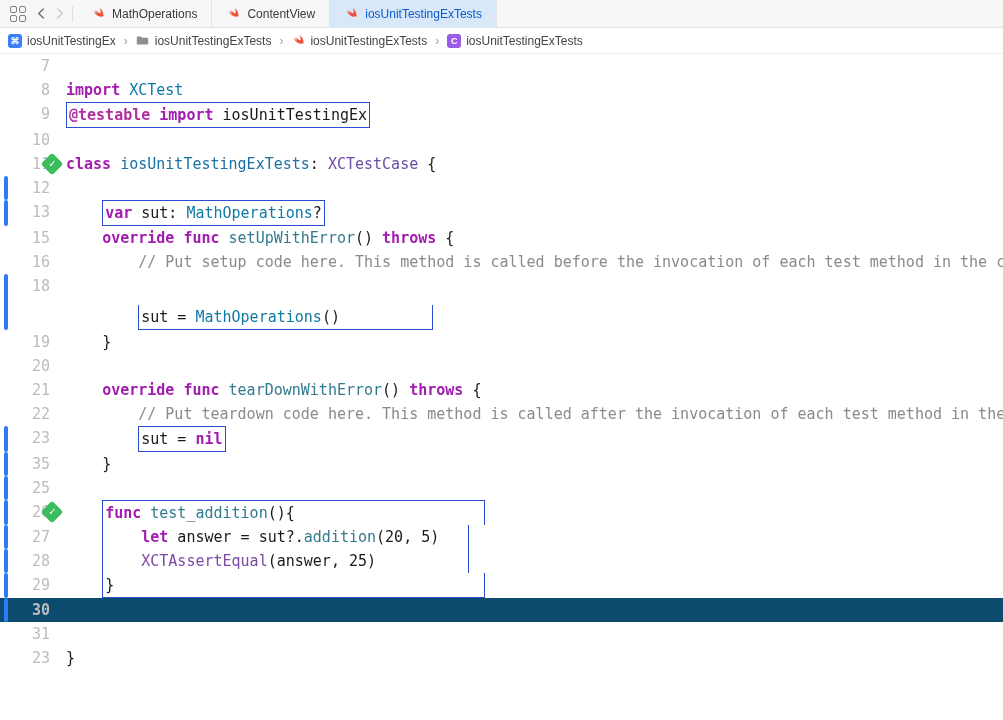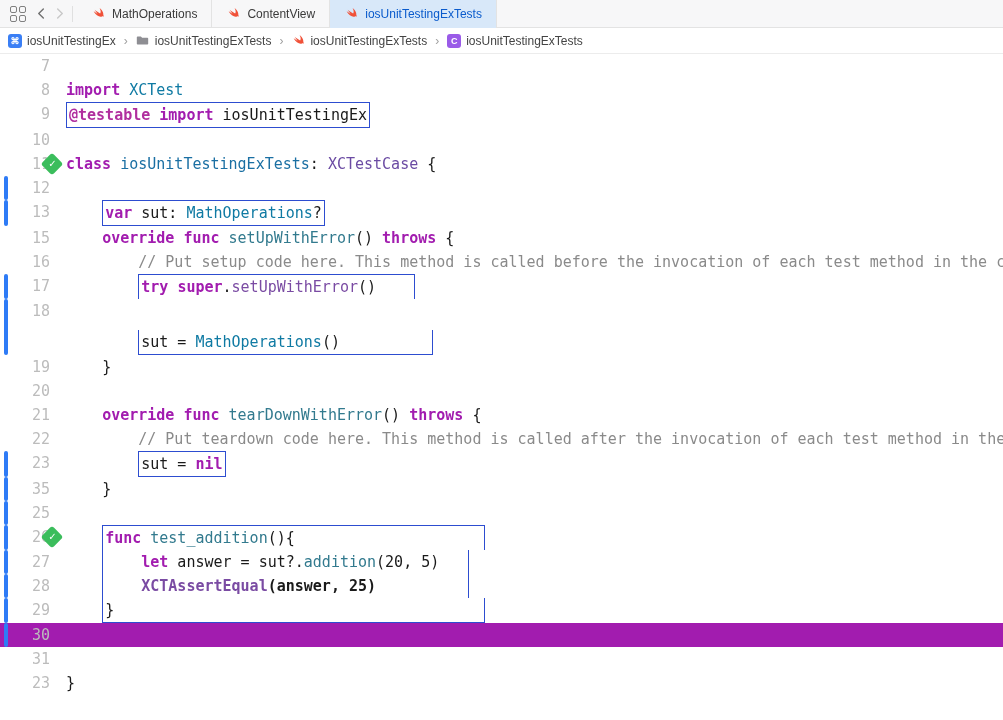--- a/index.html
+++ b/index.html
@@ -24,21 +24,21 @@
 .crumb-icon { width:14px; height:14px; border-radius:3px; display:flex; align-items:center; justify-content:center; font-size:9px; font-weight:bold; }
 .ic-app { background:#3a7ff5; color:#ffffff; }
 .ic-folder { background:none; }
 .ic-folder svg { width:13px; height:13px; }
 .ic-class { background:#9a5be8; color:#ffffff; }
 .chev { color:#a0a0a0; font-size:12px; padding:0 4px; }
 
 
 .editor { font-family: "SF Mono","Menlo","Consolas",monospace; font-size:15px; line-height:24px; }
 .line { display:flex; min-height:24px; position:relative; }
-.line.current { background:#a21caf; }
+.line.current { background:#0c4a6e;font-weight:bold; }
 .gutter { width:64px; flex-shrink:0; text-align:right; padding-right:14px; color:#bcbcbc; position:relative; user-select:none; }
 .change-bar { position:absolute; left:4px; top:0; bottom:0; width:4px; border-radius:2px; }
 .cb-blue { background:#2e7bf6; }
 .diamond { width:16px; height:16px; background:#3bbd5c; transform:rotate(45deg); border-radius:3px; position:absolute; left:44px; top:4px; display:flex; align-items:center; justify-content:center; }
 .diamond::after { content:"✓"; color:#ffffff; font-weight:bold; transform:rotate(-45deg); font-size:11px; }
 .code { white-space:pre; padding-left:2px; color:#1a1a1a; }
 .box { border:1.5px solid #2d4dd0; padding:0 2px; display:inline-block; }
 
 
 .kw { color:#a21caf; font-weight:bold; }
@@ -171,24 +171,20 @@
   <div class="line">
       <div class="gutter"><span>15</span></div>
       <div class="code">    <span class="kw">override</span> <span class="kw">func</span> <span class="fn">setUpWithError</span><span>() </span><span class="kw">throws</span><span> {</span></div>
     </div>
 
   <div class="line">
       <div class="gutter"><span>16</span></div>
       <div class="code">        <span class="cm">// Put setup code here. This method is called before the invocation of each test method in the class.</span></div>
     </div>
 
-  <div class="line">
-      <div class="gutter"><span class="change-bar cb-blue"></span><span>17</span></div>
-      <div class="code">        <span class="box" style="border-bottom:none;"><span class="kw">try</span> <span class="kw">super</span><span>.</span><span class="fnsys">setUpWithError</span><span>()</span>    </span></div>
-    </div>
 
   <div class="line">
       <div class="gutter"><span class="change-bar cb-blue"></span><span>18</span></div>
       <div class="code">        <span class="box" style="border-top:none;margin-top:31px;"><span>sut = </span><span class="cls">MathOperations</span><span>()</span>          </span></div>
     </div>
 
   <div class="line">
       <div class="gutter"><span>19</span></div>
       <div class="code">    <span>}</span></div>
     </div>
@@ -228,21 +224,21 @@
       <div class="code">    <span class="box" style="border-bottom:none;padding-right:18px;"><span class="kw">func</span> <span class="fn">test_addition</span><span>(){</span>                   </span></div>
     </div>
 
   <div class="line">
       <div class="gutter"><span class="change-bar cb-blue"></span><span>27</span></div>
       <div class="code">    <span class="box" style="border-top:none;border-bottom:none;">    <span class="kw">let</span><span> answer = sut?.</span><span class="fn">addition</span><span>(</span><span class="num">20</span><span>, </span><span class="num">5</span><span>)</span>   </span></div>
     </div>
 
   <div class="line">
       <div class="gutter"><span class="change-bar cb-blue"></span><span>28</span></div>
-      <div class="code">    <span class="box" style="border-top:none;border-bottom:none;font-weight:bold;">    <span class="fnsys">XCTAssertEqual</span><span>(answer, </span><span class="num">25</span><span>)</span>          </span></div>
+      <div class="code">    <span class="box" style="border-top:none;border-bottom:none;">    <span class="fnsys">XCTAssertEqual</span><span>(answer, </span><span class="num">25</span><span>)</span>          </span></div>
     </div>
 
   <div class="line">
       <div class="gutter"><span class="change-bar cb-blue"></span><span>29</span></div>
       <div class="code">    <span class="box" style="border-top:none;padding-right:18px;"><span>}</span>                                       </span></div>
     </div>
 
   <div class="line current">
       <div class="gutter"><span class="change-bar cb-blue"></span><span>30</span></div>
       <div class="code"> </div>

